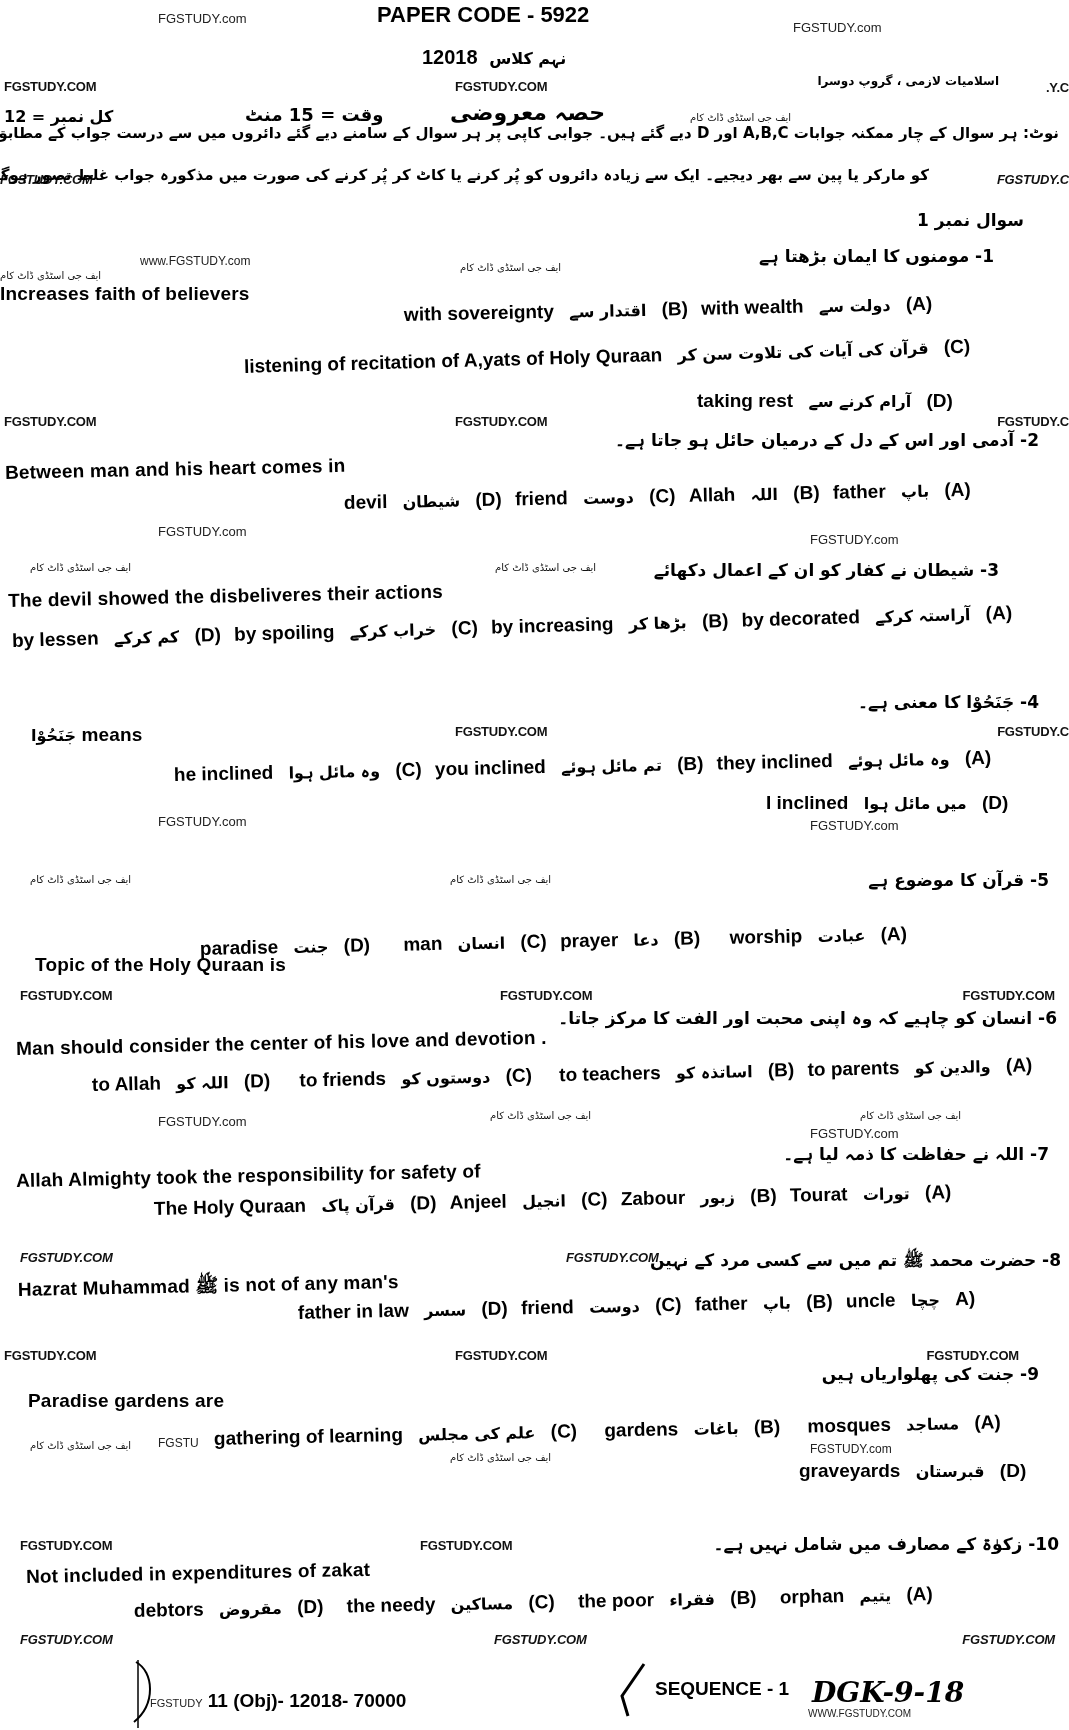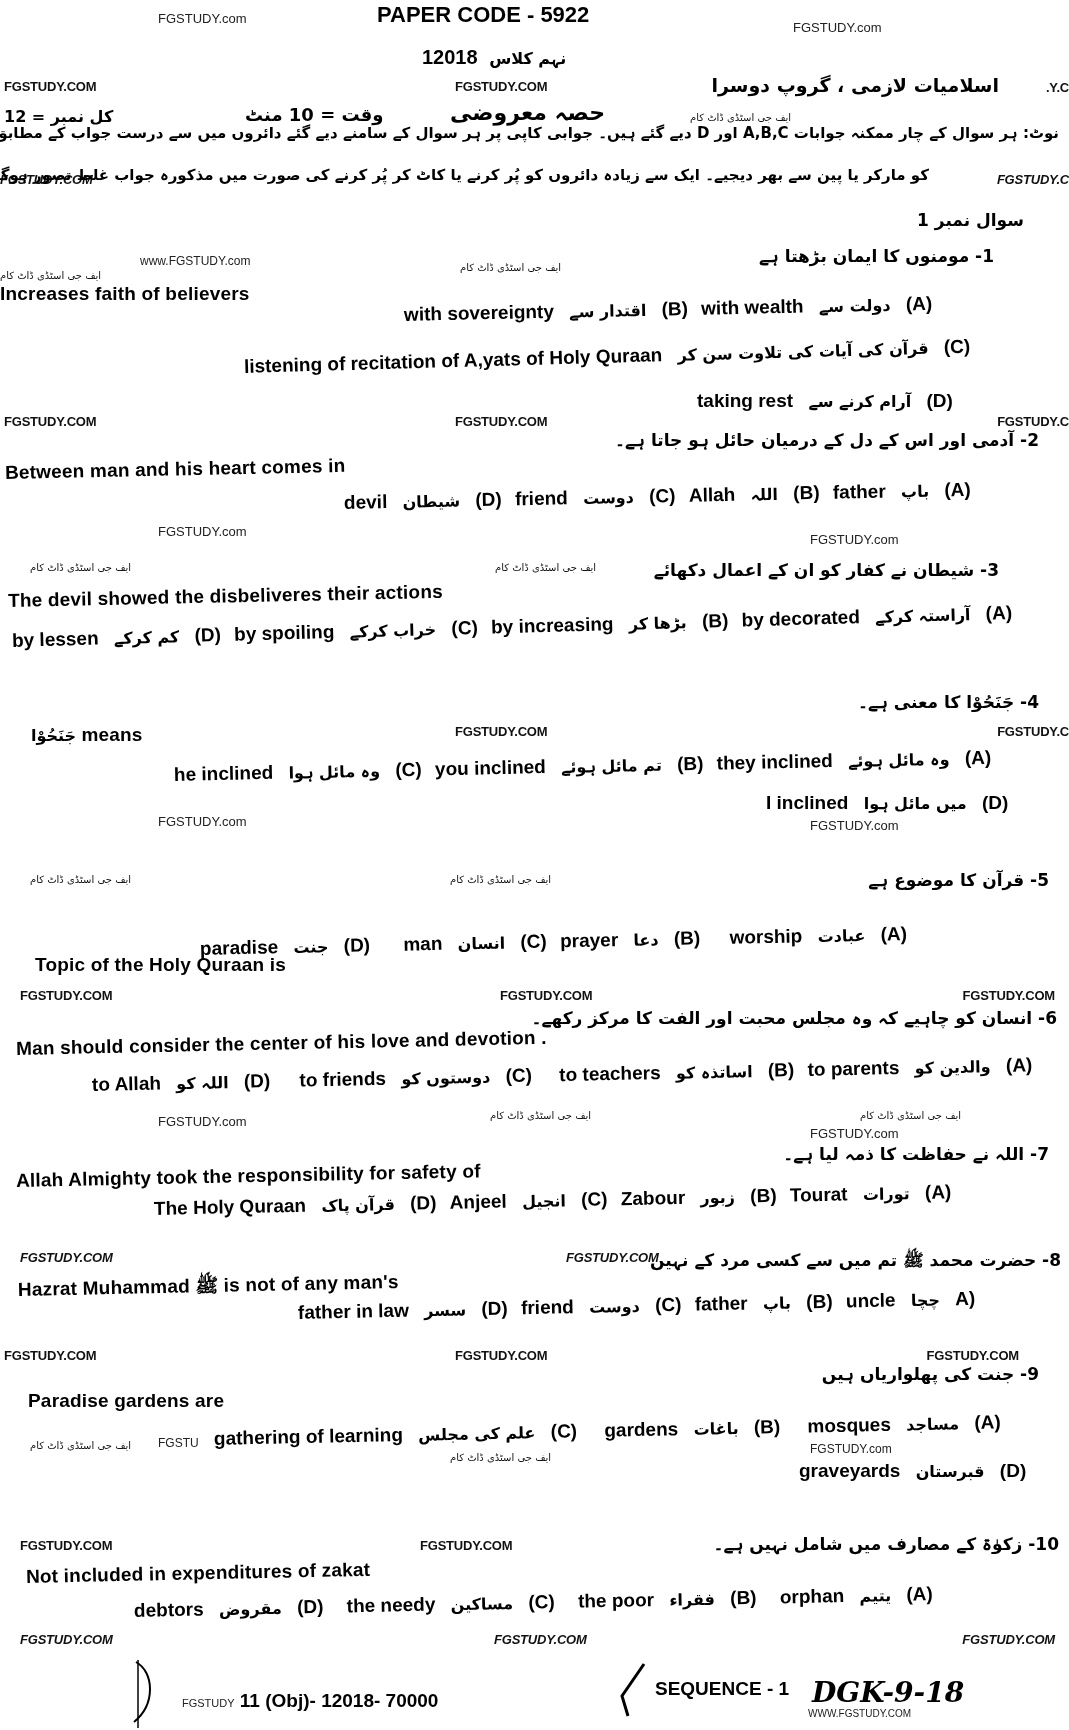--- a/index.html
+++ b/index.html
@@ -29,27 +29,27 @@
 <div class="abs title" style="left:377px;top:2px;font-size:22px;">PAPER CODE - 5922</div>
 <div class="abs wm-light" style="left:793px;top:20px;">FGSTUDY.com</div>
 
 <div class="abs" style="left:422px;top:46px;font-size:20px;font-weight:bold;">
   <span>12018</span>
   <span class="ur" style="font-size:16px;margin-left:6px;">نہم کلاس</span>
 </div>
 
 <div class="abs wm" style="left:4px;top:79px;">FGSTUDY.COM</div>
 <div class="abs wm" style="left:455px;top:79px;">FGSTUDY.COM</div>
-<div class="abs ur" style="right:70px;top:74px;font-size:19px;font-weight:bold;">اسلامیات لازمی ، گروپ دوسرا</div>
+<div class="abs ur" style="right:70px;top:74px;font-size:12px;font-weight:bold;">اسلامیات لازمی ، گروپ دوسرا</div>
 <div class="abs wm" style="right:0px;top:80px;">.Y.C</div>
 
 <div class="abs" style="left:4px;top:104px;font-size:20px;font-weight:bold;">
   <span class="ur" style="font-size:16px;">کل نمبر = 12</span>
 </div>
-<div class="abs ur" style="left:245px;top:104px;font-size:18px;font-weight:bold;">وقت = 10 منٹ</div>
+<div class="abs ur" style="left:245px;top:104px;font-size:18px;font-weight:bold;">وقت = 15 منٹ</div>
 <div class="abs ur" style="left:450px;top:100px;font-size:22px;font-weight:bold;">حصہ معروضی</div>
 <div class="abs ur ur-sm" style="left:690px;top:112px;">ایف جی اسٹڈی ڈاٹ کام</div>
 
 <div class="abs ur note" style="right:10px;top:124px;">
   <span>نوٹ:</span>
   <span>ہر سوال کے چار ممکنہ جوابات A,B,C اور D دیے گئے ہیں۔ جوابی کاپی پر ہر سوال کے سامنے دیے گئے دائروں میں سے درست جواب کے مطابق متعلقہ دائرہ</span>
 </div>
 <div class="abs wm wm-i" style="left:0px;top:172px;">FGSTUDY.COM</div>
 <div class="abs wm wm-i" style="right:0px;top:172px;">FGSTUDY.C</div>
 <div class="abs ur note" style="right:140px;top:166px;">کو مارکر یا پین سے بھر دیجیے۔ ایک سے زیادہ دائروں کو پُر کرنے یا کاٹ کر پُر کرنے کی صورت میں مذکورہ جواب غلط تصور ہوگا</div>
@@ -173,21 +173,21 @@
   <span class="t">(B)</span>
   <span class="t" style="margin-left:20px;">worship</span>
   <span class="u">عبادت</span>
   <span class="t">(A)</span>
 </div>
 
 <div class="abs wm" style="left:20px;top:988px;">FGSTUDY.COM</div>
 <div class="abs wm" style="left:500px;top:988px;">FGSTUDY.COM</div>
 <div class="abs wm" style="right:14px;top:988px;">FGSTUDY.COM</div>
 <div class="abs ur qur" style="right:12px;top:1008px;">
-  <span>6</span>- <span>انسان کو چاہیے کہ وہ مجلس محبت اور الفت کا مرکز رکھے۔</span>
+  <span>6</span>- <span>انسان کو چاہیے کہ وہ اپنی محبت اور الفت کا مرکز جاتا۔</span>
 </div>
 <div class="abs en tilt2" style="left:16px;top:1038px;">Man should consider the center of his love and devotion .</div>
 <div class="abs opt tilt2" style="left:88px;top:1074px;">
   <span class="t">to Allah</span>
   <span class="u">اللہ کو</span>
   <span class="t">(D)</span>
   <span class="t" style="margin-left:20px;">to friends</span>
   <span class="u">دوستوں کو</span>
   <span class="t">(C)</span>
   <span class="t" style="margin-left:18px;">to teachers</span>
@@ -291,21 +291,21 @@
   <span class="t">(A)</span>
 </div>
 <div class="abs wm wm-i" style="left:20px;top:1632px;">FGSTUDY.COM</div>
 <div class="abs wm wm-i" style="left:494px;top:1632px;">FGSTUDY.COM</div>
 <div class="abs wm wm-i" style="right:14px;top:1632px;">FGSTUDY.COM</div>
 
 <svg class="abs" style="left:128px;top:1658px;" width="30" height="72">
   <path d="M8 4 C 26 14, 28 46, 6 64" fill="none" stroke="#000" stroke-width="2"></path>
   <path d="M10 2 L 10 70" fill="none" stroke="#000" stroke-width="1.5"></path>
 </svg>
-<div class="abs" style="left:150px;top:1690px;font-size:19px;font-weight:bold;margin-left:32px;">
+<div class="abs" style="left:150px;top:1690px;font-size:19px;font-weight:bold;">
   <span class="wm-light" style="font-size:11px;font-weight:normal;">FGSTUDY</span>
   <span>11 (Obj)- 12018- 70000</span>
 </div>
 <svg class="abs" style="left:618px;top:1660px;" width="30" height="60">
   <path d="M26 4 L 4 36 L 10 56" fill="none" stroke="#000" stroke-width="3"></path>
 </svg>
 <div class="abs" style="left:655px;top:1678px;font-size:19px;font-weight:bold;">SEQUENCE - 1</div>
 <div class="abs sig" style="left:812px;top:1676px;">DGK-9-18</div>
 <div class="abs wm-light" style="left:808px;top:1708px;font-size:10px;">WWW.FGSTUDY.COM</div>
 

